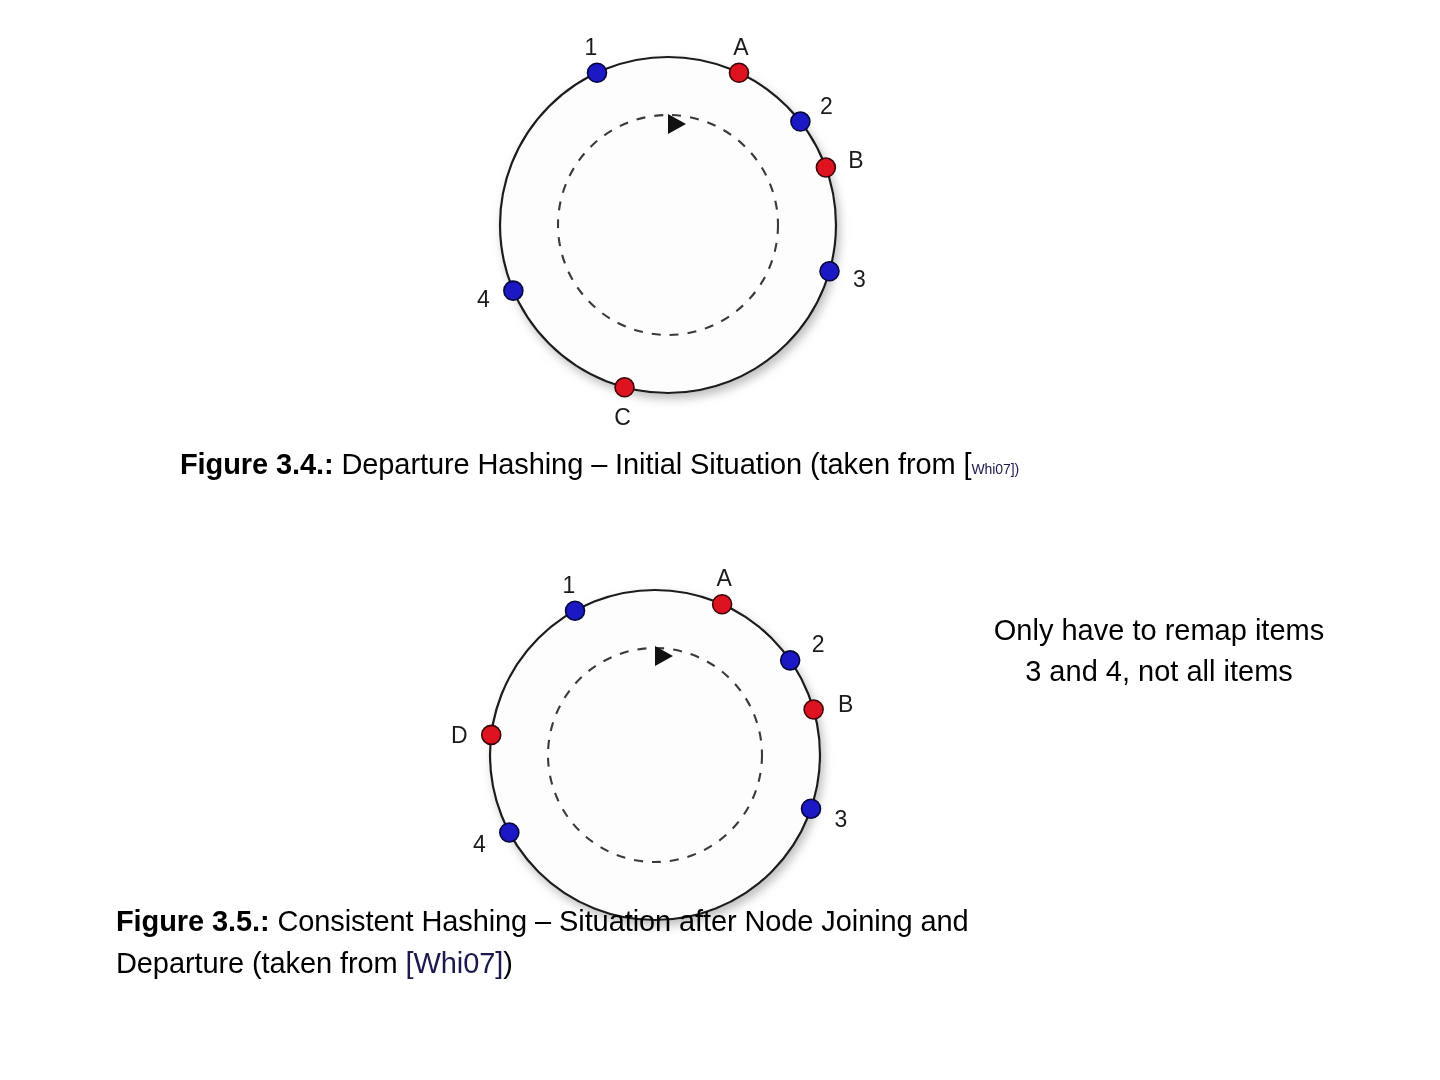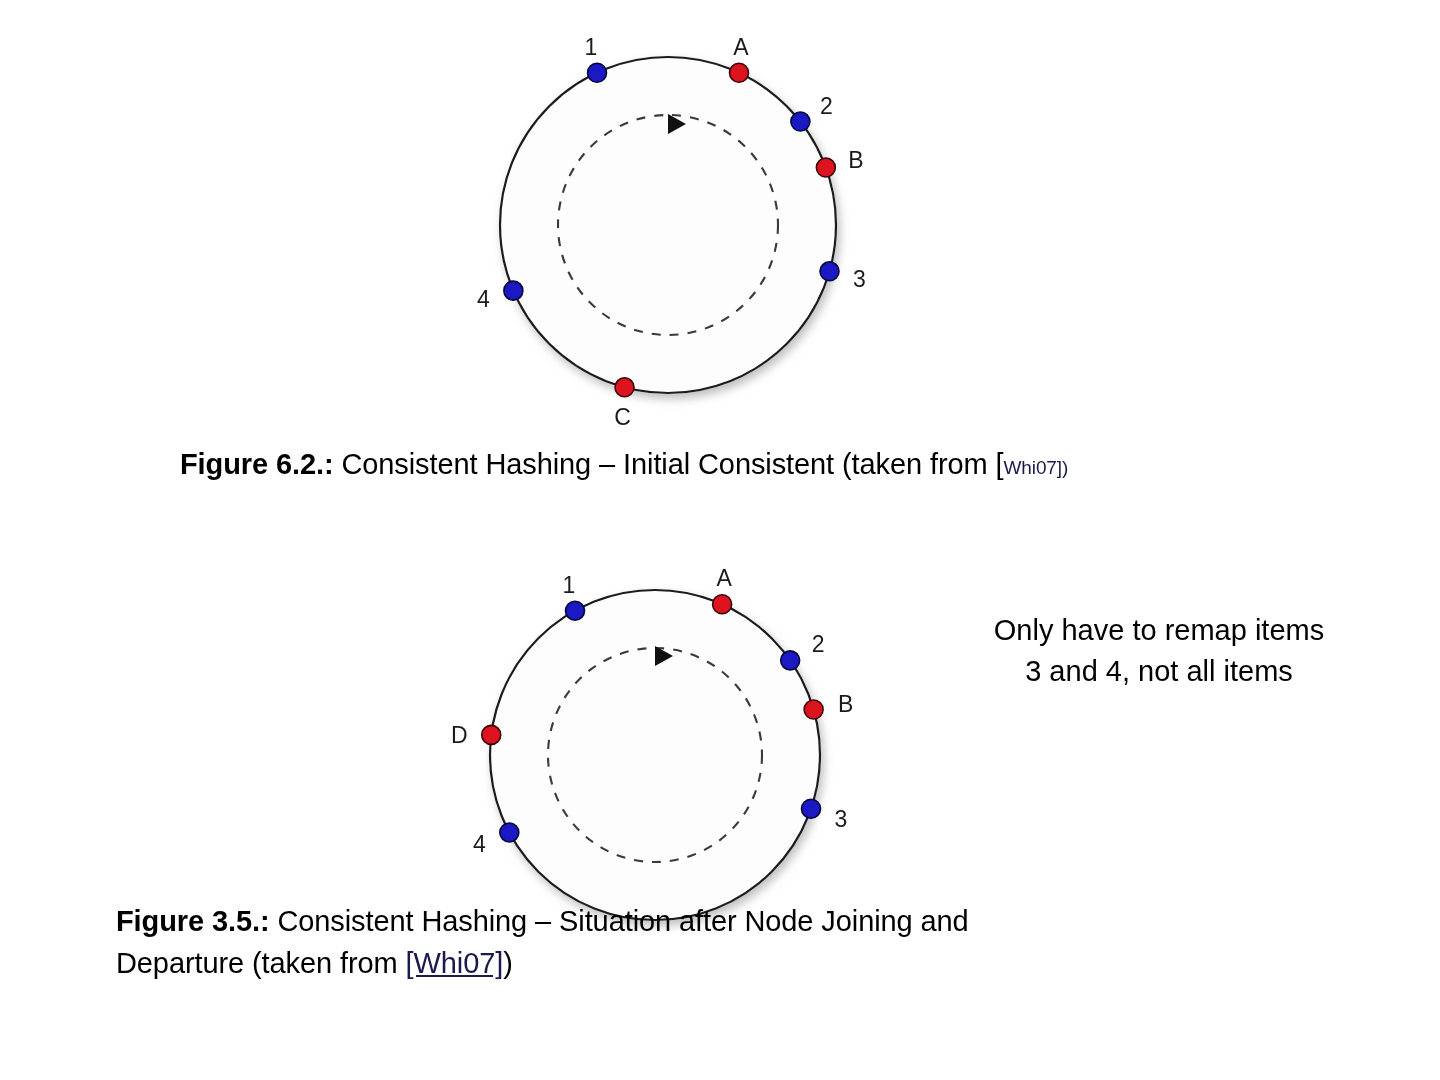--- a/index.html
+++ b/index.html
@@ -52,25 +52,24 @@
     font-size: 29px;
     line-height: 1.45;
     color: #000000;
     letter-spacing: -0.1px;
   }
   .caption .cap-prefix {
     font-weight: bold;
   }
   .caption .cite {
     color: #1a1a4e;
-    text-decoration: underline;
   }
   .caption .cite-small {
     color: #1a1a4e;
-    font-size: 19px;
+    font-size: 14px;
   }
 
   #figure-1-caption {
     left: 180px;
     top: 443px;
     width: 1180px;
     white-space: nowrap;
   }
   #figure-2-caption {
     left: 116px;
@@ -152,21 +151,21 @@
           <text x="389.49" y="269.31" class="node-label" text-anchor="middle">3</text>
           <circle cx="43.36" cy="272.64" r="9.5" class="node-blue"></circle>
           <text x="13.36" y="288.64" class="node-label" text-anchor="middle">4</text>
           <circle cx="154.52" cy="369.28" r="9.5" class="node-red"></circle>
           <text x="152.52" y="407.28" class="node-label" text-anchor="middle">C</text>
         </g>
     </svg>
   </div>
 
   <div class="caption" id="figure-1-caption">
-    <span class="cap-prefix">Figure 6.2.:</span><span> Consistent Hashing – Initial Consistent (taken from [</span><span class="cite-small">Whi07])</span>
+    <span class="cap-prefix">Figure 3.4.:</span><span> Departure Hashing – Initial Situation (taken from [</span><span class="cite-small">Whi07])</span>
   </div>
 
   <div class="figure-block" id="figure-2-diagram">
     <svg viewBox="0 0 400 400" xmlns="http://www.w3.org/2000/svg">
       <defs>
         <filter id="shadow2" x="-30%" y="-30%" width="170%" height="170%">
           <feDropShadow dx="3" dy="5" stdDeviation="5" flood-color="#8a8a8a" flood-opacity="0.55"></feDropShadow>
         </filter>
       </defs>
       <circle class="ring-outline" cx="200" cy="205" r="165" filter="url(#shadow2)"></circle>

